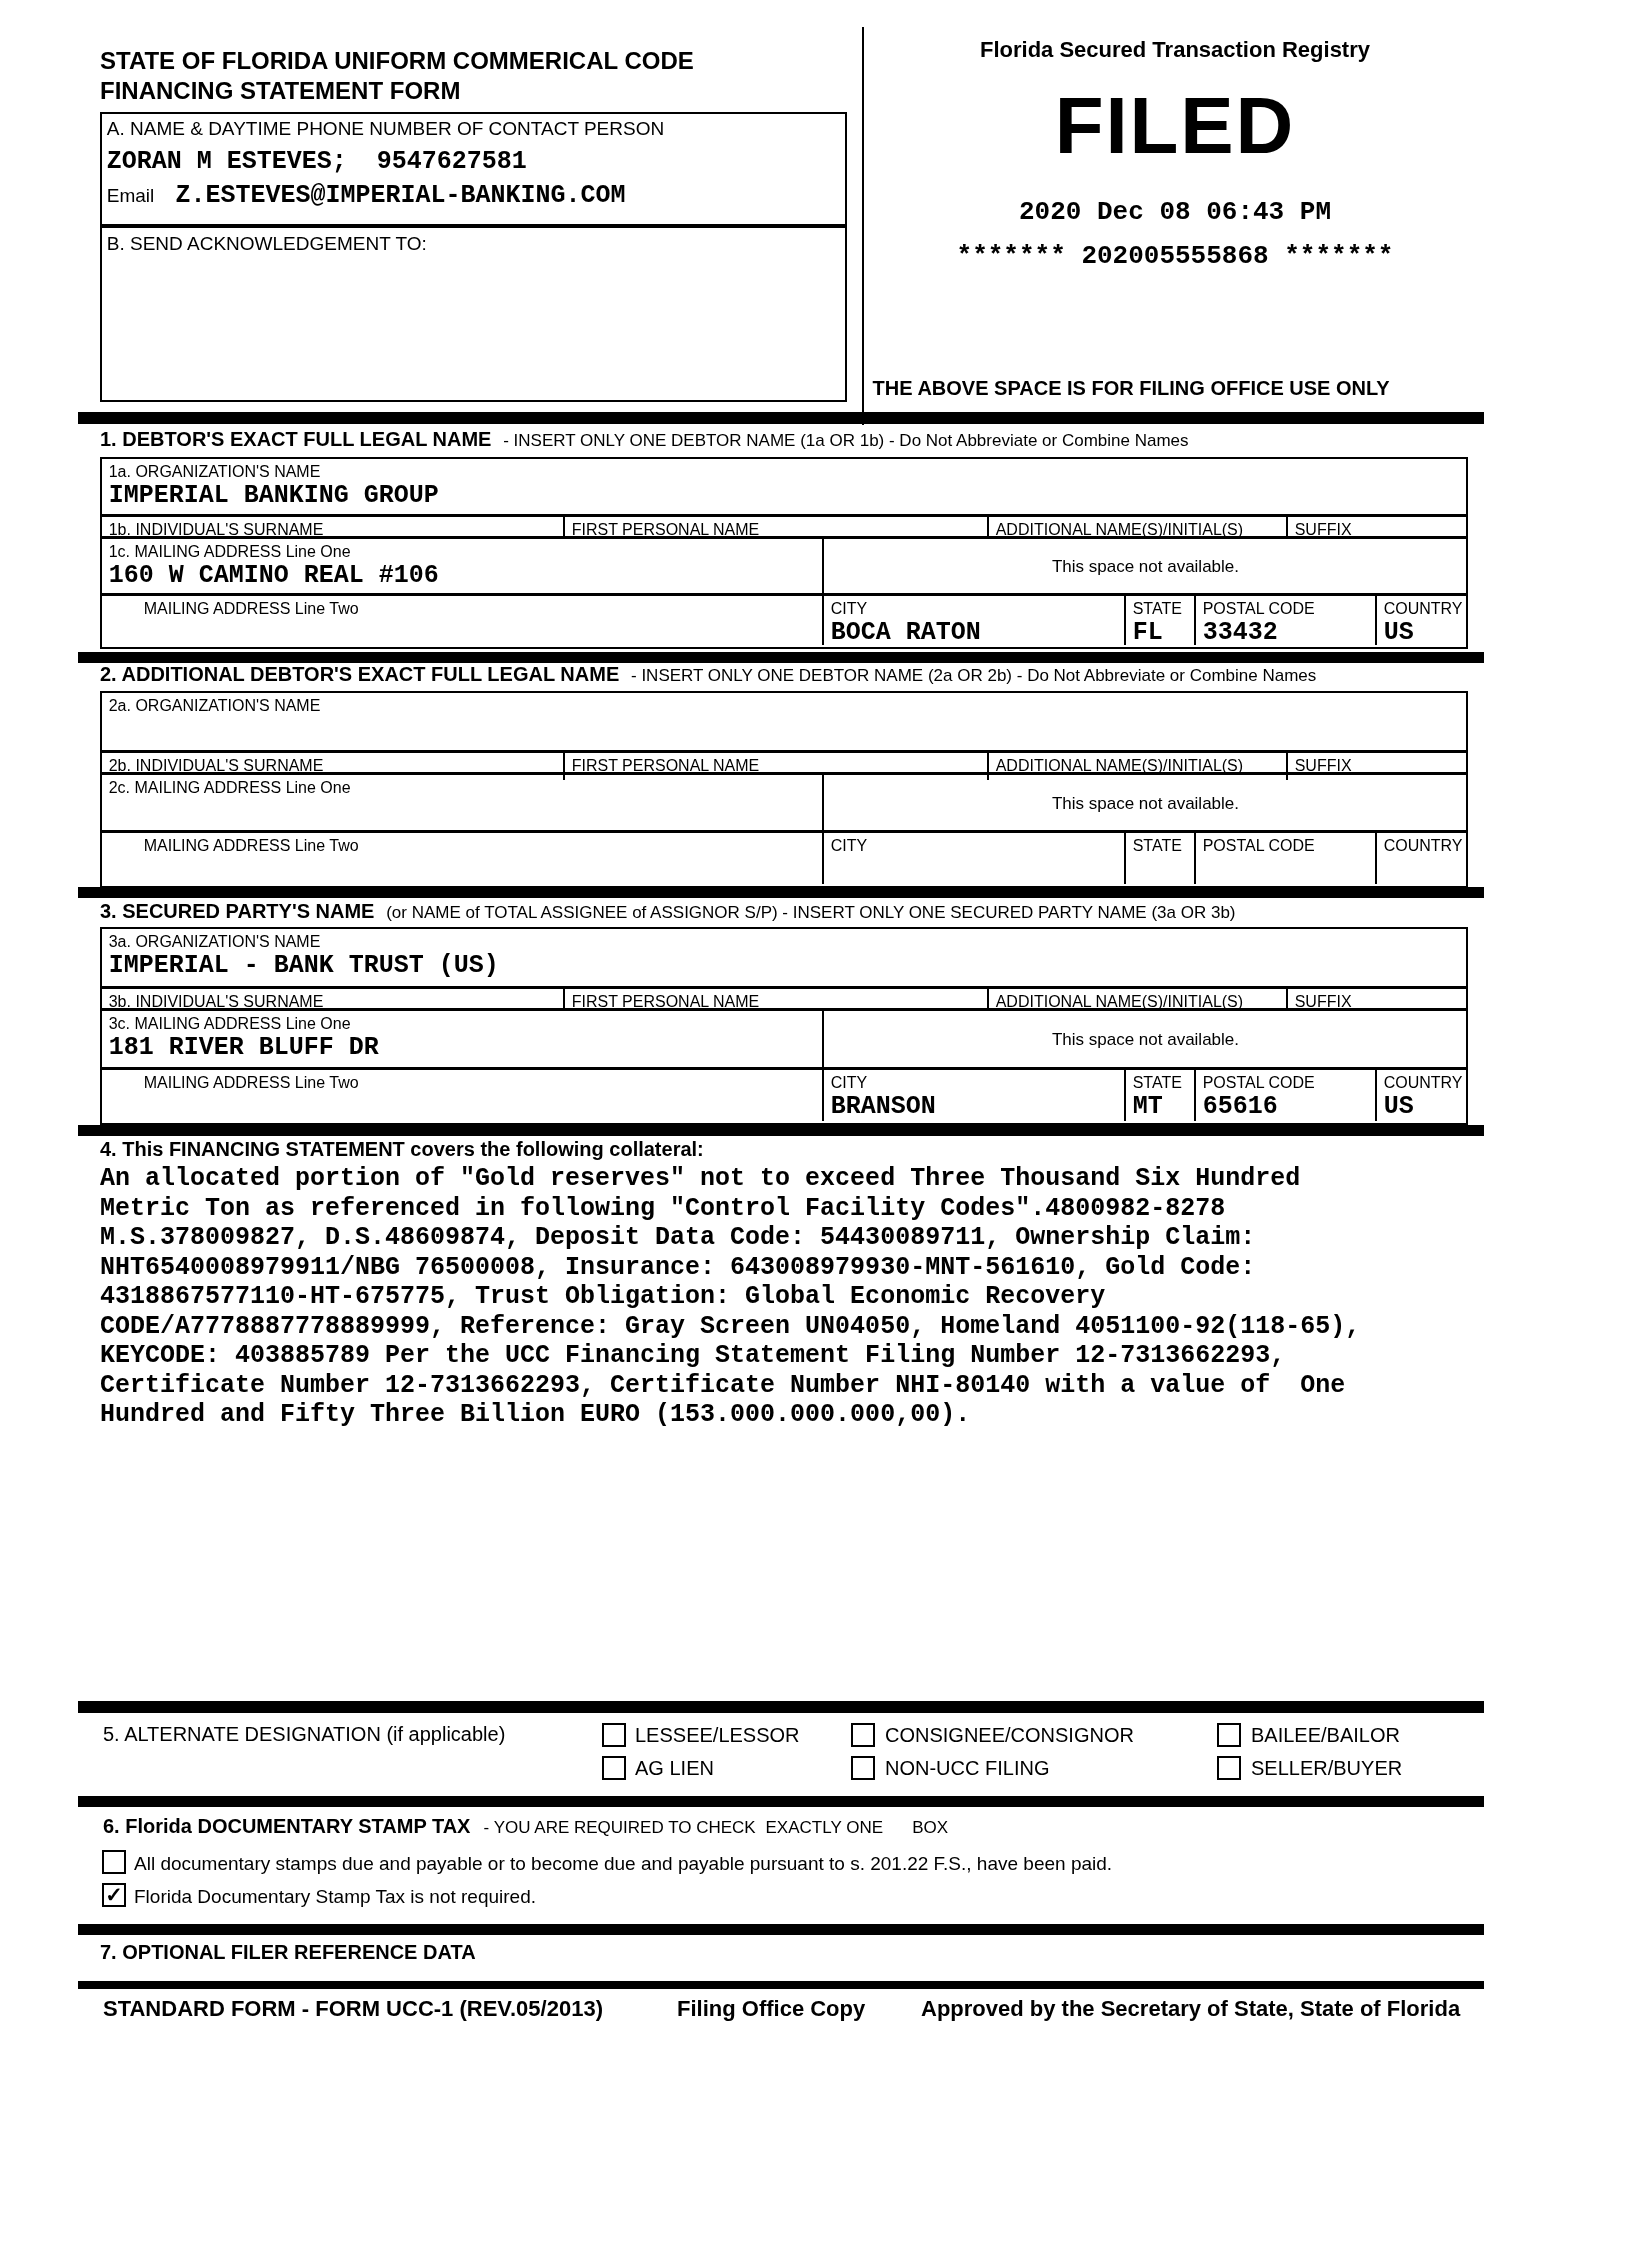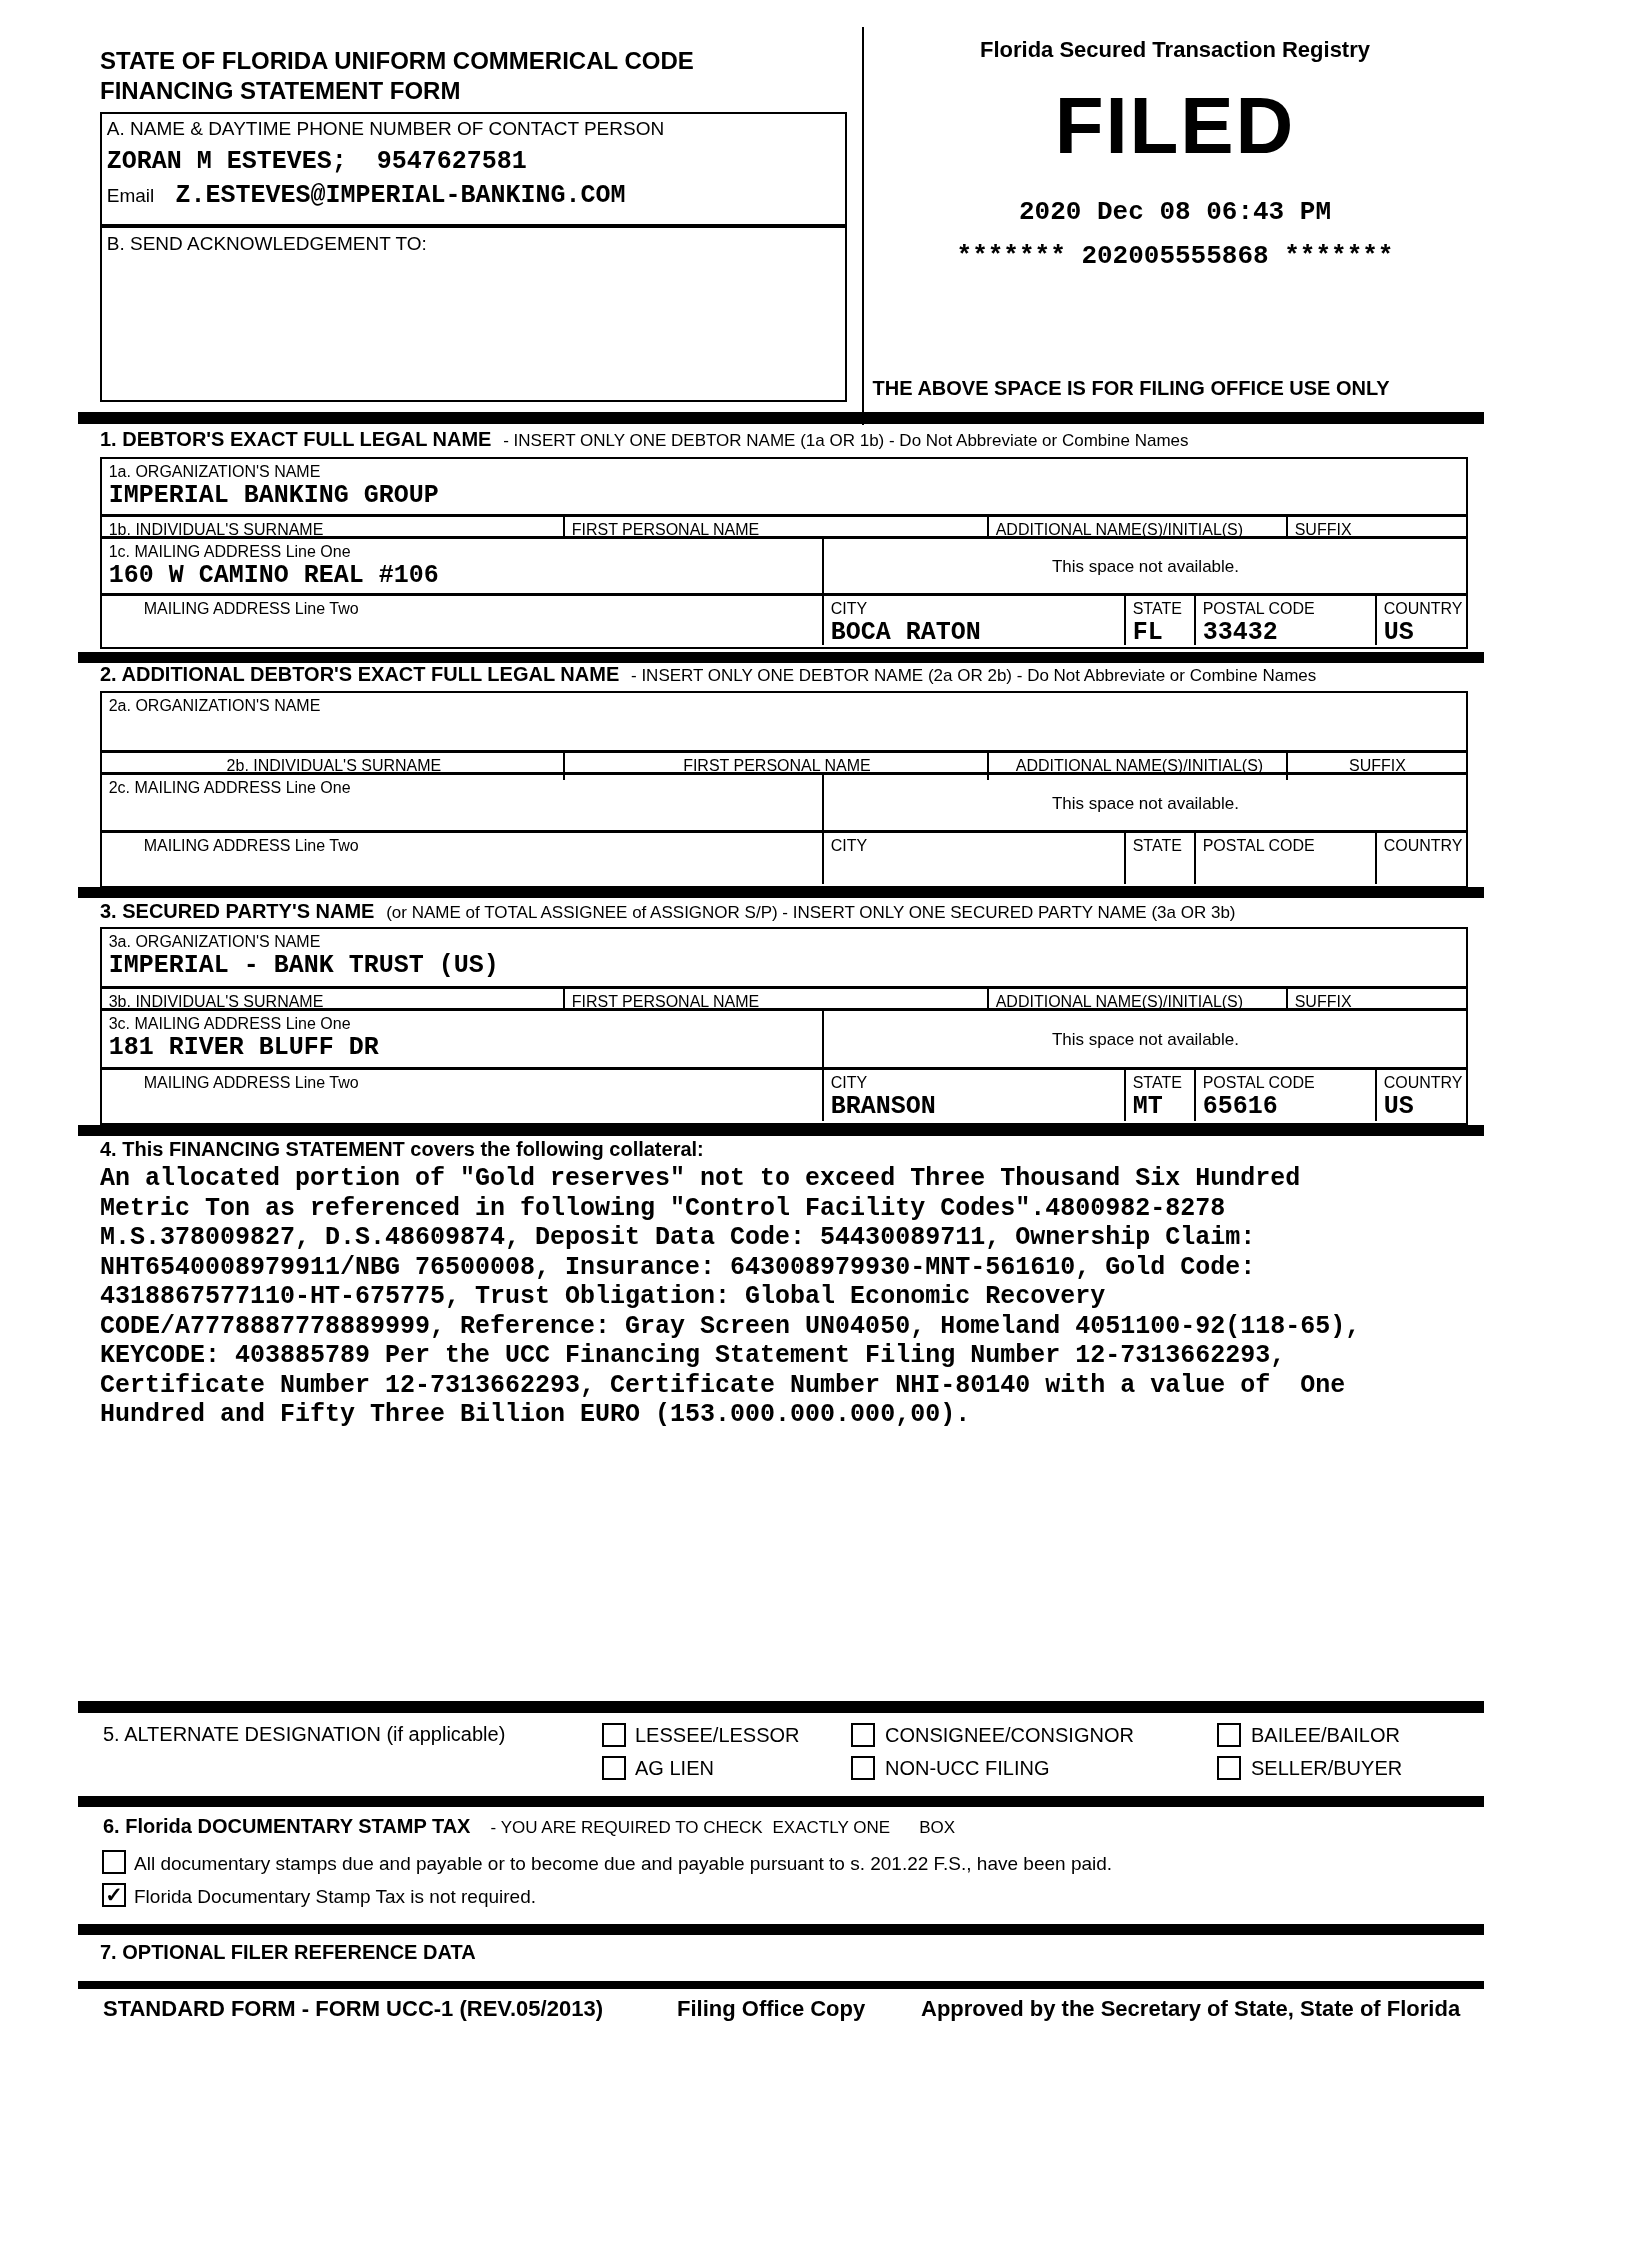--- a/index.html
+++ b/index.html
@@ -127,21 +127,21 @@
     <span class="hb">2. ADDITIONAL DEBTOR'S EXACT FULL LEGAL NAME</span>
     <span class="hn">- INSERT ONLY ONE DEBTOR NAME (2a OR 2b) - Do Not Abbreviate or Combine Names</span>
   </div>
 
   <div class="tbl" style="top:691px;height:197px;">
     <div class="trow" style="top:0;height:57px;">
       <div class="cell first" style="left:0;width:1362px;">
         <div class="cl">2a. ORGANIZATION'S NAME</div>
       </div>
     </div>
-    <div class="trow sep" style="top:57px;height:30px;text-align:center;">
+    <div class="trow sep" style="top:57px;height:30px;">
       <div class="cell first" style="left:0;width:461px;">
           <div class="cl">2b. INDIVIDUAL'S SURNAME</div>
         </div>
       <div class="cell" style="left:461px;width:423px;">
           <div class="cl">FIRST PERSONAL NAME</div>
         </div>
       <div class="cell" style="left:885px;width:300px;">
           <div class="cl">ADDITIONAL NAME(S)/INITIAL(S)</div>
         </div>
       <div class="cell" style="left:1184px;width:178px;">
@@ -255,21 +255,21 @@
   <div class="cb" style="left:602px;top:1756px;"></div>
   <div class="cbl" style="left:635px;top:1756px;">AG LIEN</div>
   <div class="cb" style="left:851px;top:1756px;"></div>
   <div class="cbl" style="left:885px;top:1756px;">NON-UCC FILING</div>
   <div class="cb" style="left:1217px;top:1756px;"></div>
   <div class="cbl" style="left:1251px;top:1756px;">SELLER/BUYER</div>
 
   <div class="bar" style="top:1796px;height:11.4px;"></div>
   <div class="abs sechead" style="left:103px;top:1815px;">
     <span class="hb">6. Florida DOCUMENTARY STAMP TAX</span>
-    <span class="s6note" style="margin-left:16px;">- YOU ARE REQUIRED TO CHECK</span>
+    <span class="s6note" style="margin-left:9px;">- YOU ARE REQUIRED TO CHECK</span>
     <span class="s6note xb" style="margin-left:5.7px;">EXACTLY ONE</span>
     <span class="s6note" style="margin-left:25px;text-align:center;">BOX</span>
   </div>
 
   <div class="cb" style="left:102px;top:1850px;"></div>
   <div class="cbl6" style="left:134px;top:1852px;">All documentary stamps due and payable or to become due and payable pursuant to s. 201.22 F.S., have been paid.</div>
   <div class="cb" style="left:102px;top:1883px;">✓</div>
   <div class="cbl6" style="left:134px;top:1885px;">Florida Documentary Stamp Tax is not required.</div>
 
   <div class="bar" style="top:1924px;height:11.4px;"></div>

